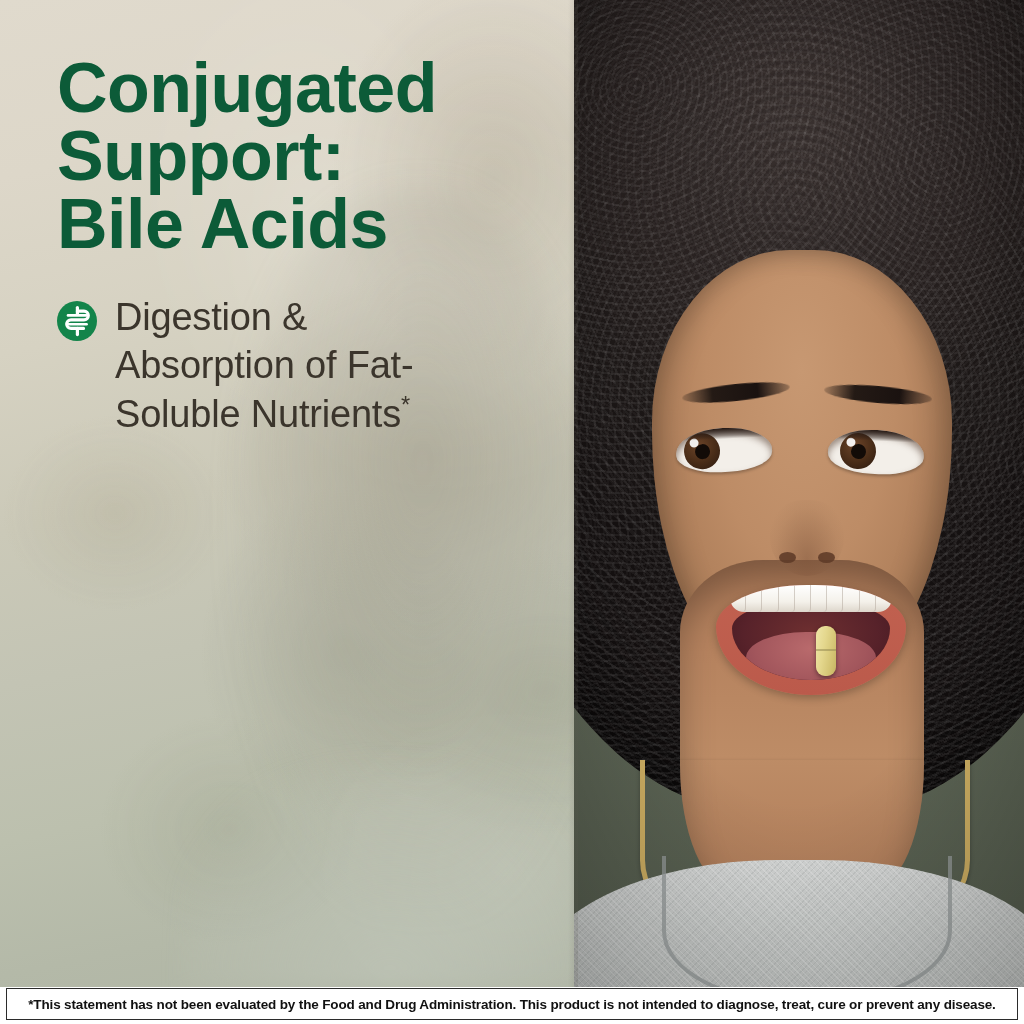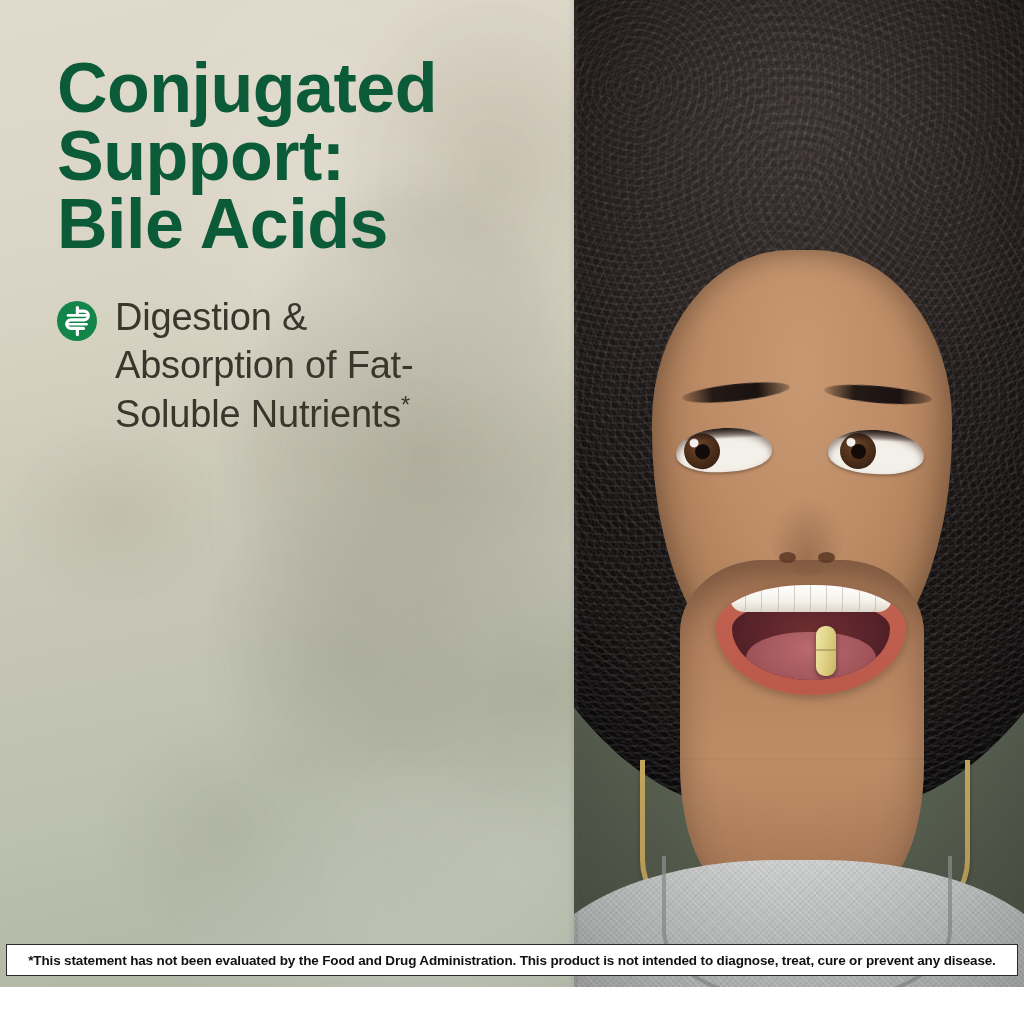--- a/index.html
+++ b/index.html
@@ -415,21 +415,21 @@
     width: 10px; height: 987px;
     background: linear-gradient(90deg, rgba(120,118,106,0.0), rgba(90,88,78,0.18));
     pointer-events: none;
     z-index: 9;
   }
 
   
   .disclaimer-bar {
     position: absolute;
     left: 6px;
-    top: 944px;
+    top: 988px;
     width: 1012px;
     height: 32px;
     background: #ffffff;
     border: 1px solid #2b2b2b;
     display: flex;
     align-items: center;
     justify-content: center;
     z-index: 12;
   }
   .disclaimer-text {

